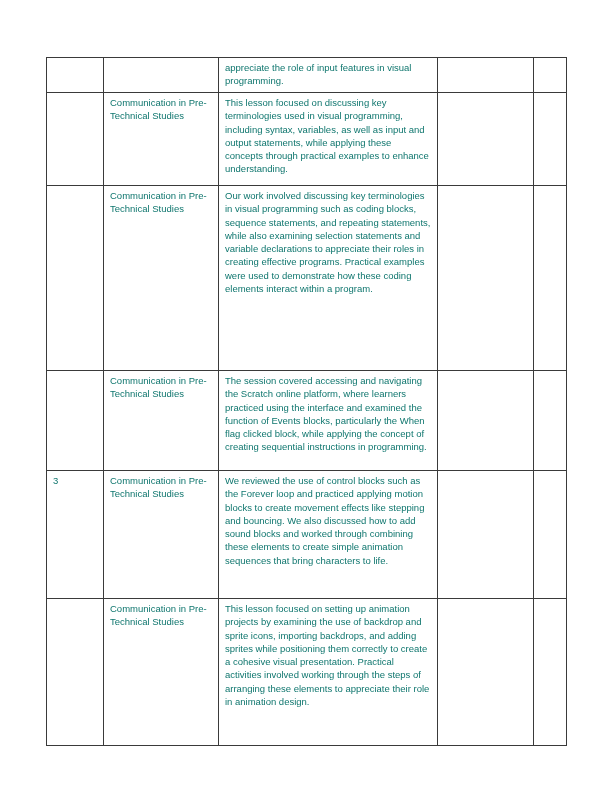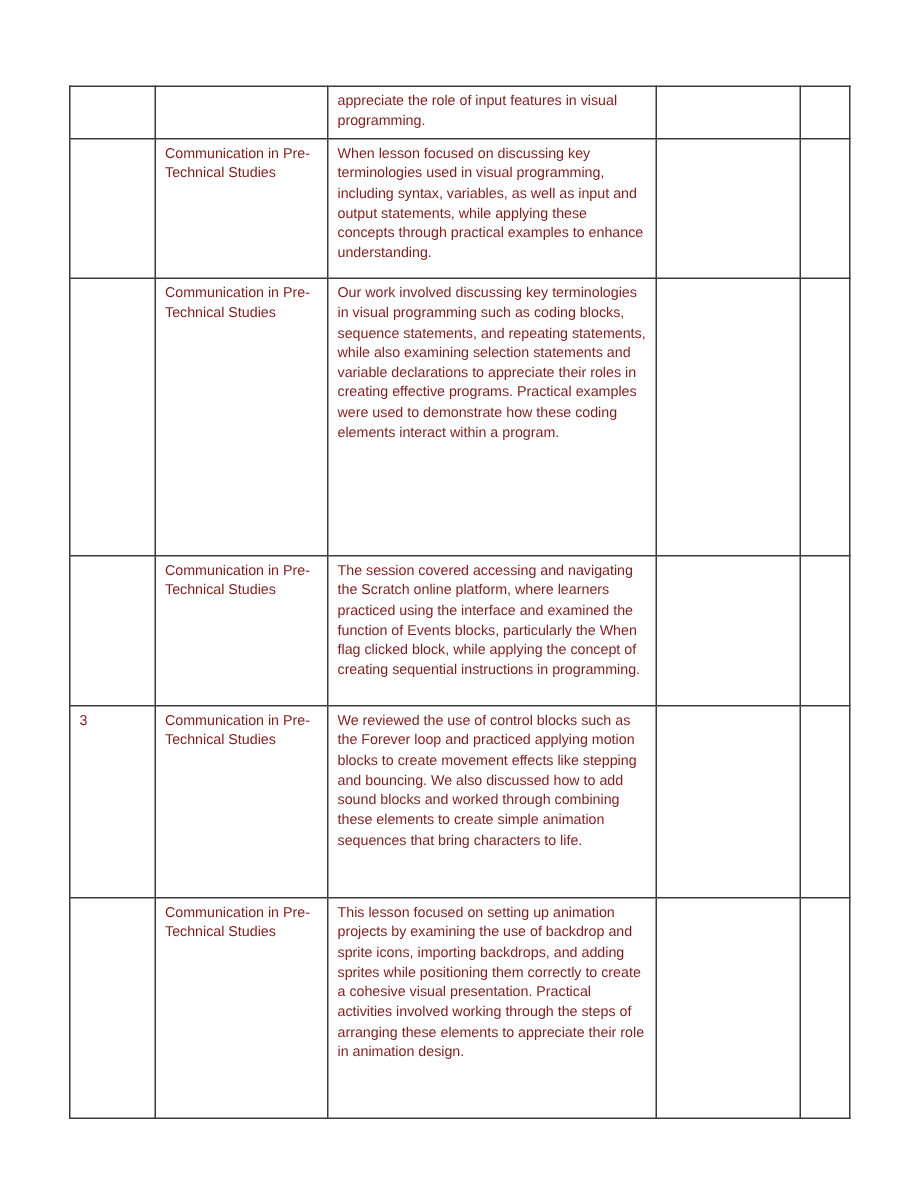--- a/index.html
+++ b/index.html
@@ -6,21 +6,21 @@
     margin: 0;
     padding: 0;
     background: #ffffff;
   }
   .page {
     position: relative;
     width: 584px;
     height: 792px;
     background: #ffffff;
     font-family: "Liberation Sans", sans-serif;
-    color: #7f1d1d;
+    color: #0f766e;
     overflow: hidden;
   }
   table.doc-table {
     position: absolute;
     left: 46px;
     top: 57px;
     width: 520px;
     border-collapse: collapse;
     table-layout: fixed;
   }
@@ -57,21 +57,21 @@
       <tr class="r1">
         <td class="c-week"></td>
         <td class="c-subject"></td>
         <td class="c-desc">appreciate the role of input features in visual programming.</td>
         <td class="c-col4"></td>
         <td class="c-col5"></td>
       </tr>
       <tr class="r2">
         <td class="c-week"></td>
         <td class="c-subject">Communication in Pre-Technical Studies</td>
-        <td class="c-desc">When lesson focused on discussing key terminologies used in visual programming, including syntax, variables, as well as input and output statements, while applying these concepts through practical examples to enhance understanding.</td>
+        <td class="c-desc">This lesson focused on discussing key terminologies used in visual programming, including syntax, variables, as well as input and output statements, while applying these concepts through practical examples to enhance understanding.</td>
         <td class="c-col4"></td>
         <td class="c-col5"></td>
       </tr>
       <tr class="r3">
         <td class="c-week"></td>
         <td class="c-subject">Communication in Pre-Technical Studies</td>
         <td class="c-desc">Our work involved discussing key terminologies in visual programming such as coding blocks, sequence statements, and repeating statements, while also examining selection statements and variable declarations to appreciate their roles in creating effective programs. Practical examples were used to demonstrate how these coding elements interact within a program.</td>
         <td class="c-col4"></td>
         <td class="c-col5"></td>
       </tr>

